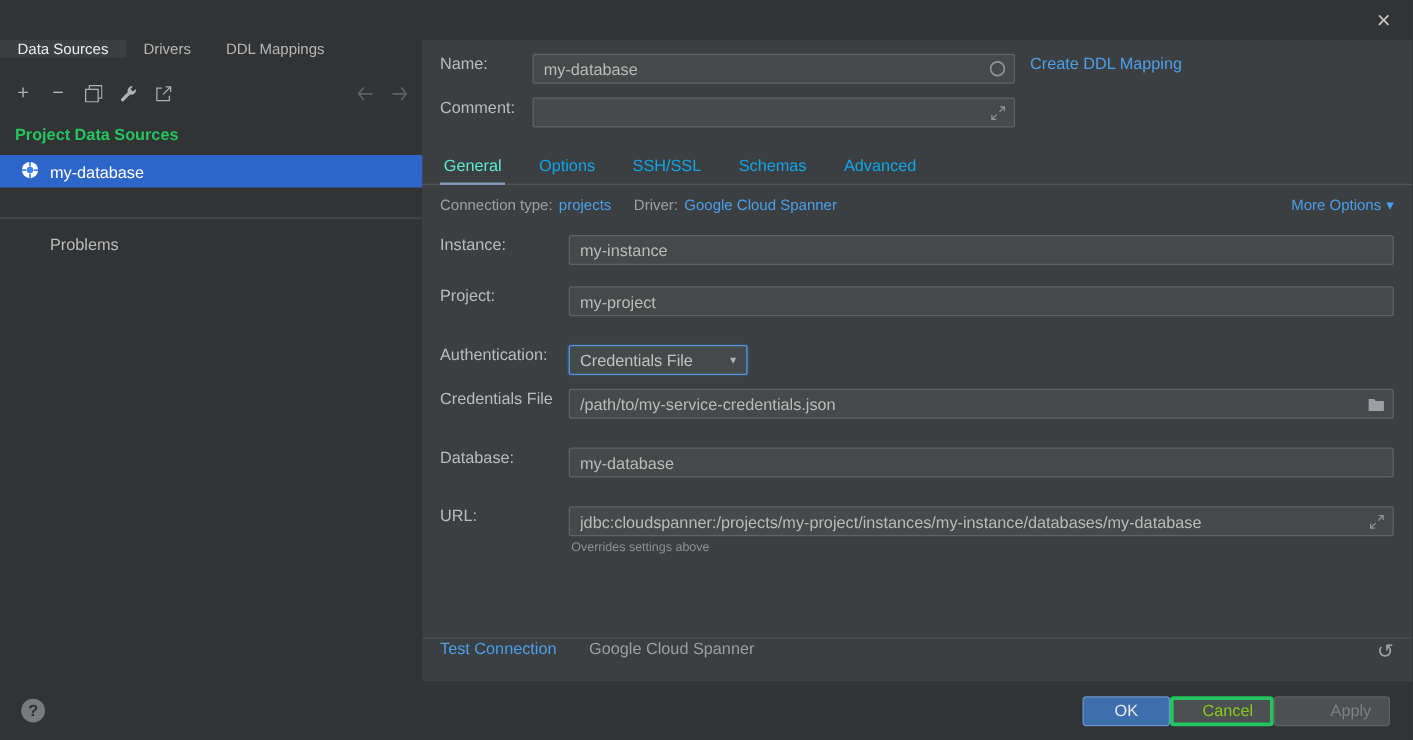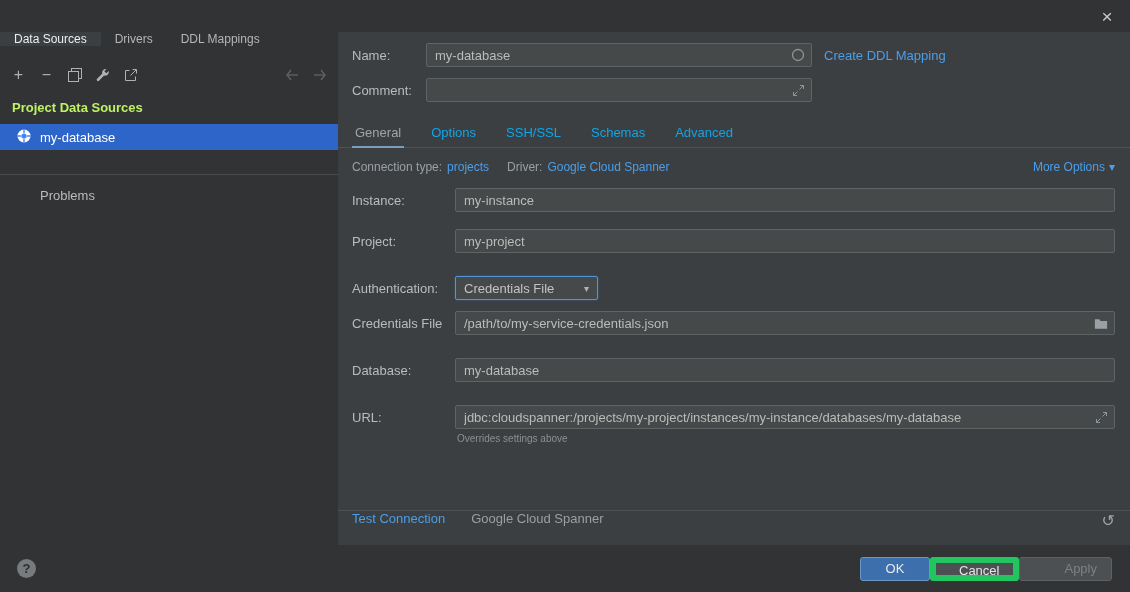--- a/index.html
+++ b/index.html
@@ -16,44 +16,44 @@
 
   
   .sidebar { flex:0 0 338px; background:#313335; display:flex; flex-direction:column; }
   .sidebar-tabs { display:flex; height:28px; align-items:flex-start; }
   .side-tab { padding:0 14px; display:flex; align-items:center; font-size:12px; color:#b6b6b6; cursor:pointer; }
   .side-tab.active { background:#3c3f41; color:#ededed; }
   .side-toolbar { height:30px; display:flex; align-items:center; padding:0 10px; gap:11px; }
   .tbtn { width:17px; height:17px; display:flex; align-items:center; justify-content:center; color:#afb1b3; font-size:16px; line-height:16px; cursor:pointer; }
   .tbtn svg { display:block; }
   .tb-spacer { flex:1; }
-  .section-label { padding:10px 12px 6px 12px; font-weight:bold; color:#bef264; }
+  .section-label { padding:10px 12px 6px 12px; font-weight:bold; color:#22c55e; }
   .ds-item { height:26px; margin-top:3px; display:flex; align-items:center; padding-left:16px; gap:8px; background:#2e65c9; color:#ffffff; cursor:pointer; }
   .side-sep { margin-top:24px; border-top:1px solid #494c4e; }
   .problems-item { padding:13px 0 0 40px; color:#bbbbbb; cursor:pointer; }
 
   
   .main { flex:1; background:#3c3f41; display:flex; flex-direction:column; min-width:0; }
-  .row { display:flex; align-items:center; margin:4px 15px 0 14px; }
+  .row { display:flex; margin:4px 15px 0 14px; }
   .mt11 { margin-top:11px; } .mt23 { margin-top:23px; } .mt17 { margin-top:17px; }
   .hdr-label { flex:0 0 74px; color:#bbbbbb; }
   .form-label { flex:0 0 103px; color:#bbbbbb; }
   .iwrap { position:relative; }
   .w386 { width:386px; }
   .flex1 { flex:1; }
   .field { width:100%; height:24px; background:#45494a; border:1px solid #5e6366; border-radius:2px; color:#bbbbbb; padding:0 8px; font:inherit; outline:none; }
   .pr26 { padding-right:26px; }
   .field-icon { position:absolute; right:7px; top:5px; width:14px; height:14px; display:flex; align-items:center; justify-content:center; cursor:pointer; }
   .link { color:#4a9eea; cursor:pointer; text-decoration:none; }
   .create-ddl { margin-left:12px; }
 
   
   .tabs-wrap { display:flex; height:30px; margin-top:16px; padding-left:14px; border-bottom:1px solid #515151; }
   .tab { margin-right:24px; padding:0 3px; display:flex; align-items:center; color:#0ea5e9; position:relative; cursor:pointer; }
-  .tab.active { color:#a3a3a3; }
+  .tab.active { color:#5eead4; }
   .tab.active::after { content:""; position:absolute; left:0; right:0; bottom:-1px; height:2px; background:#7d9cbb; }
 
   
   .conn-row { margin-top:9px; font-size:12px; color:#9aa0a4; height:20px; }
   .conn-row .link { font-size:12px; }
   .gap18 { margin-left:18px; }
   .gap4 { margin-left:5px; }
   .spacer { flex:1; }
   .caret { font-size:9px; margin-left:4px; }
 
@@ -69,21 +69,21 @@
   .test-row { flex:0 0 35px; border-top:1px solid #515151; display:flex; align-items:flex-start; padding:0 15px 0 14px; }
   .test-driver { margin-left:26px; color:#9b9fa2; }
   .undo-btn { margin-left:auto; color:#9fa4a6; font-size:16px; cursor:pointer; }
 
   
   .bottombar { flex:0 0 47px; background:#313335; display:flex; align-items:center; padding:0 18px 0 17px; }
   .help-btn { width:19px; height:19px; border-radius:50%; background:#787b7d; color:#2b2d2e; font-weight:bold; font-size:13px; display:flex; align-items:center; justify-content:center; cursor:pointer; }
   .btns { margin-left:auto; display:flex; gap:0; }
   .btn { height:24px; min-width:70px; padding:0 14px; border-radius:3px; font:inherit; font-size:13px; cursor:pointer; }
   .btn-ok { background:#3e6fad; border:1px solid #6a96c8; color:#e8eaec; }
-  .btn-cancel { background:#4c5052; border:6px solid #22c55e; color:#e5e5e5;padding-left:23px; }
+  .btn-cancel { background:#4c5052; border:3px solid #22c55e; color:#84cc16;padding-left:23px; }
   .btn-apply { background:#4c5052; border:1px solid #5e6163; color:#7d8082;padding-left:44px; }
 </style>
 </head>
 <body>
 
 <div class="dialog">
 
   <div class="titlebar">
     <div class="close-btn">×</div>
   </div>

